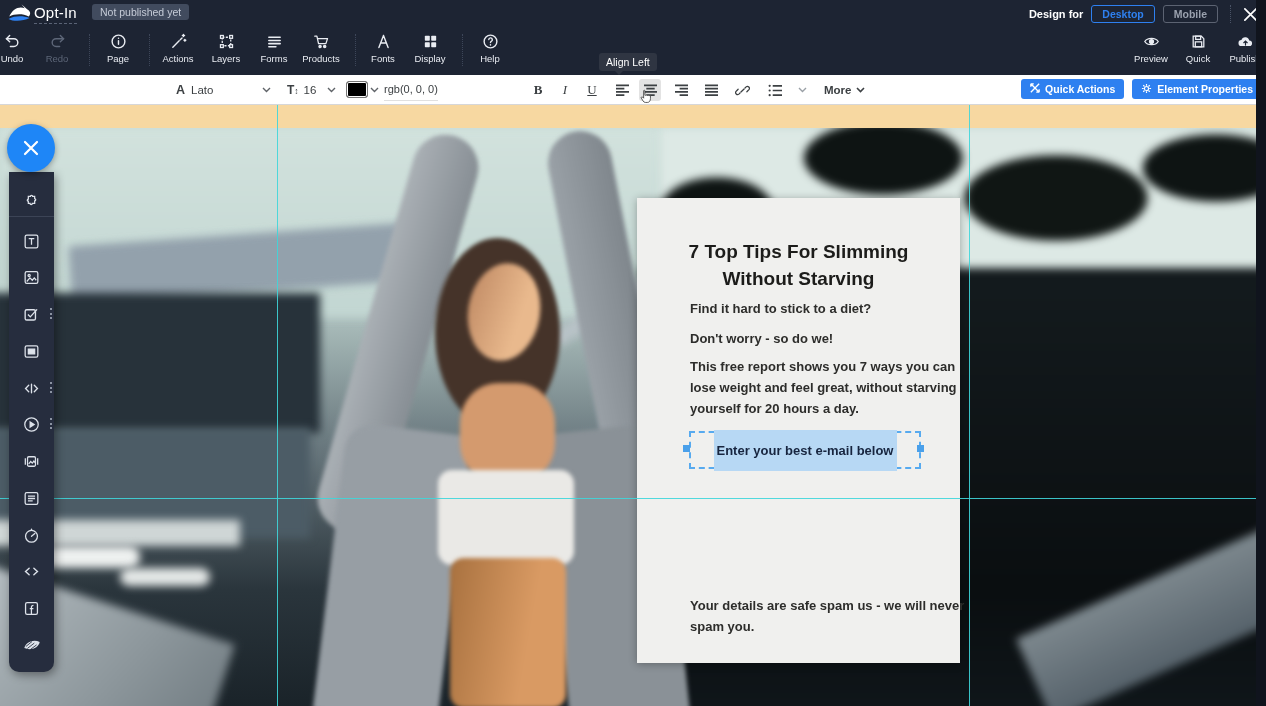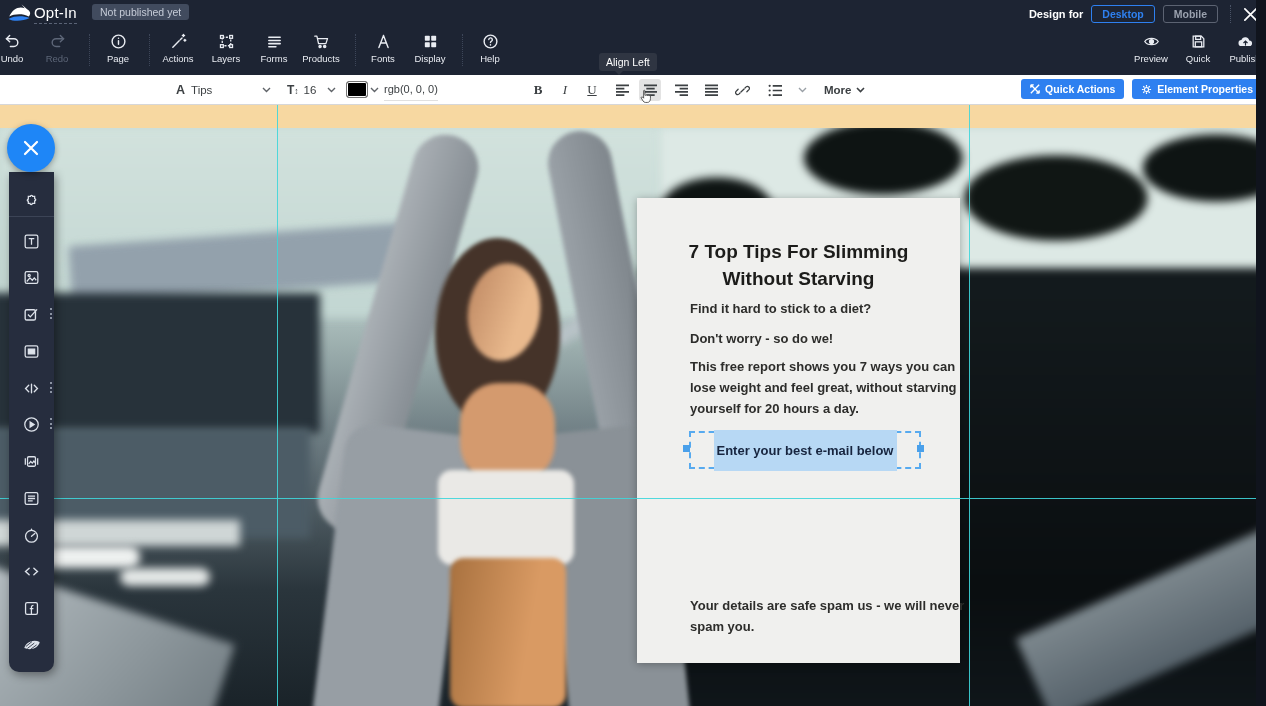--- a/index.html
+++ b/index.html
@@ -28,21 +28,21 @@
            padding:3px 7px;border-radius:3px;z-index:60;white-space:nowrap;}
   #tooltip:after{content:"";position:absolute;left:16px;bottom:-4px;border:4px solid transparent;border-top-color:#2f3542;border-bottom:0;}
   #cursor{position:absolute;left:638px;top:88px;z-index:70;}
   
   #formatbar{position:absolute;left:0;top:75px;width:1266px;height:29px;background:#fff;
              border-bottom:1px solid #d6d7d9;z-index:40;color:#3c4043;}
   .fmt{position:absolute;top:0;height:29px;display:flex;align-items:center;font-size:11.5px;color:#3c4043;cursor:pointer;}
   .fmt-icon-btn{width:22px;height:22px;top:4px;justify-content:center;border-radius:3px;}
   .fmt-icon-btn.hovered{background:#e3e3e3;}
   .swatch{width:20px;height:15px;background:#000;border:1px solid #777;border-radius:3px;box-shadow:inset 0 0 0 1px #fff;}
-  .blue-btn{display:flex;align-items:center;gap:5px;background:#2e80f0;color:#fff;font-size:10.5px;font-weight:bold;
+  .blue-btn{display:flex;gap:5px;background:#2e80f0;color:#fff;font-size:10.5px;font-weight:bold;
             border:none;border-radius:3px;padding:4px 9px;cursor:pointer;}
   #fmt-right{position:absolute;right:4px;top:4px;display:flex;gap:8px;}
   
   #canvas{position:absolute;left:0;top:104px;width:1266px;height:602px;overflow:hidden;background:#a16207;}
   #band{position:absolute;left:0;top:0;width:1266px;height:24px;background:#f7d8a1;z-index:3;}
   #photo{position:absolute;left:0;top:24px;width:1266px;height:578px;overflow:hidden;background:linear-gradient(180deg,#c9dcd7 0%,#b9cdc9 28%,#69787e 55%,#2a353c 80%,#1a2329 100%);}
   #photo .ph{position:absolute;filter:blur(4px);}
   #photo .woman{filter:blur(2px);}
   
   #card{position:absolute;left:637px;top:94px;width:323px;height:465px;background:#f0f0ee;
@@ -200,21 +200,21 @@
   </div>
 
   <div id="tooltip">Align Left</div>
   <svg id="cursor" width="15" height="17" viewBox="0 0 24 26">
     <path d="M9 4 c0-1.4 2-1.4 2 0 V11 l1.2.1 c.1-1.1 1.9-1 1.9.1 l1.2.1 c.1-1 1.8-.9 1.8.2 l1.1.2 c.1-.9 1.7-.7 1.7.3 V16 c0 4-1.6 6.5-5 6.5 h-3 c-1.8 0-2.9-.9-3.8-2.3 L5.3 15.5 c-.9-1.4 1-2.7 2.1-1.5 L9 15.7 Z" fill="#fff" stroke="#2b2b2b" stroke-width="1.2"></path>
   </svg>
 
   <div id="formatbar">
     <div class="fmt" style="left:176px;gap:6px">
       <span style="font-weight:bold;font-size:12.5px">A</span>
-      <span>Tips</span>
+      <span>Lato</span>
     </div>
     <svg class="abs" style="left:262px;top:12px" width="9" height="6" viewBox="0 0 9 6">
         <path d="M1 1 L4.5 4.5 L8 1" stroke="#5f6368" stroke-width="1.4" fill="none"></path>
       </svg>
 
     <div class="fmt" style="left:287px;gap:5px">
       <span style="font-weight:bold;font-size:12px">T<span style="font-size:8.5px">↕</span></span>
       <span>16</span>
     </div>
     <svg class="abs" style="left:327px;top:12px" width="9" height="6" viewBox="0 0 9 6">

